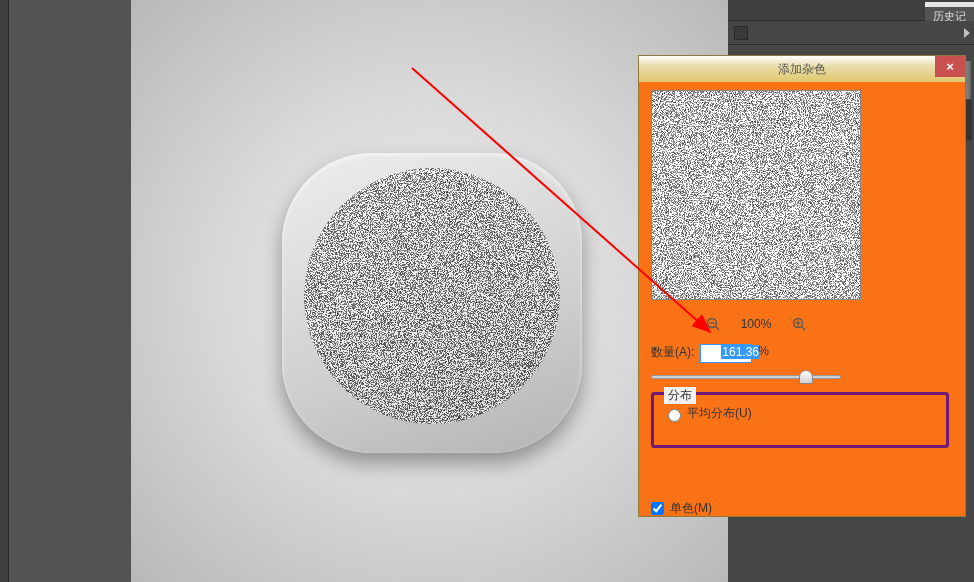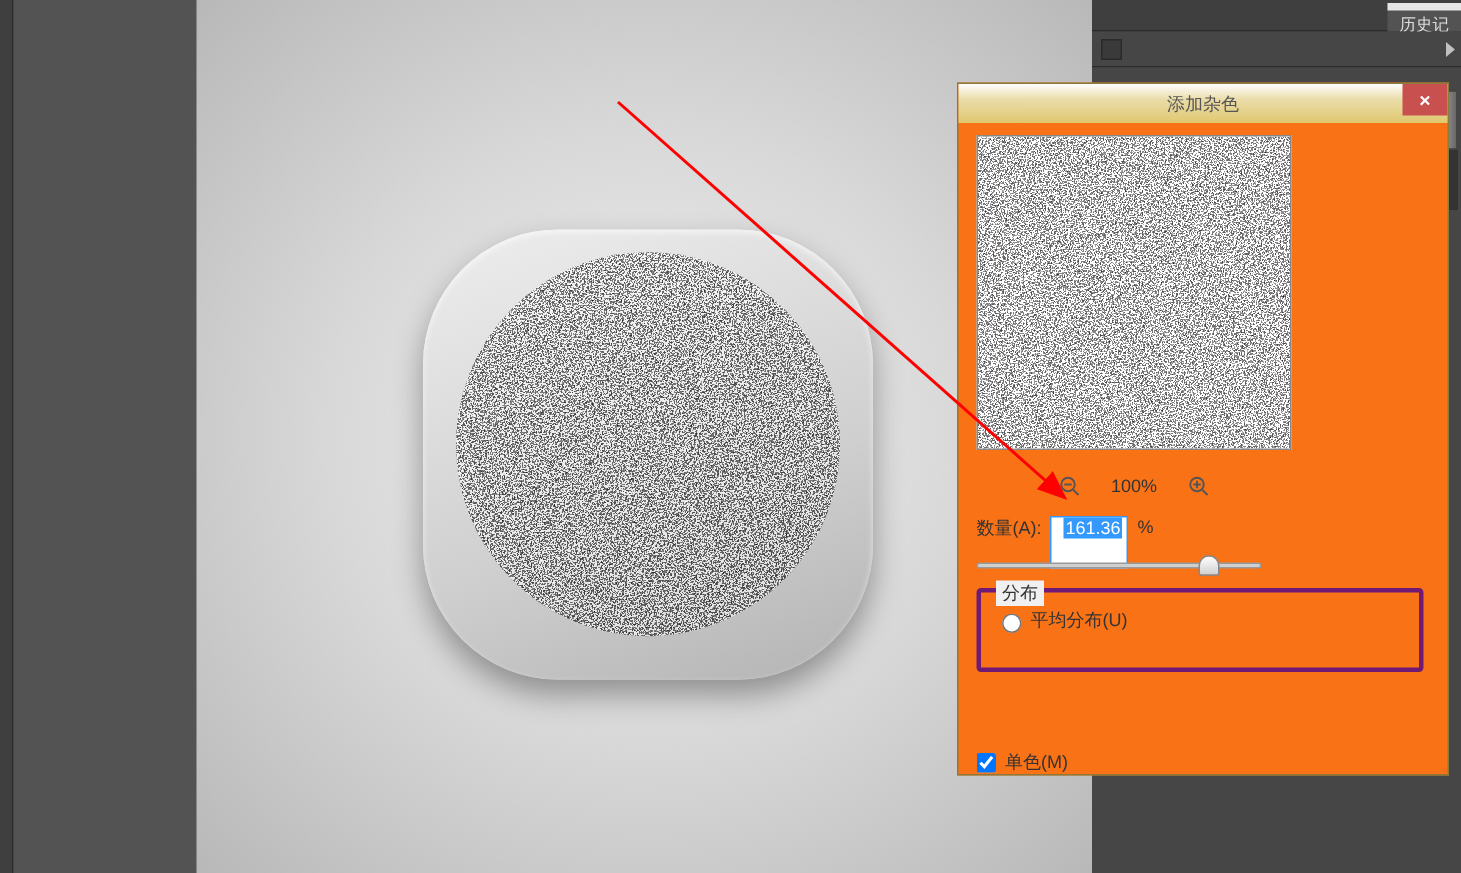--- a/index.html
+++ b/index.html
@@ -267,27 +267,27 @@
       position: absolute;
       left: 12px;
       top: 262px;
       display: flex;
       align-items: flex-start;
       gap: 6px;
       color: #333;
     }
     .amount-input {
       width: 52px;
-      height: 35px;
+      height: 19px;
       border: 1px solid #3399ff;
       background: #fff;
       color: #000;
       font-size: 12px;
       text-align: left;
-      padding: 0 8px;
+      padding: 0 20px;
     }
     .amount-input::selection {
       background: #3399ff;
       color: #fff;
     }
     .slider-wrap {
       position: absolute;
       left: 12px;
       top: 288px;
       width: 190px;

